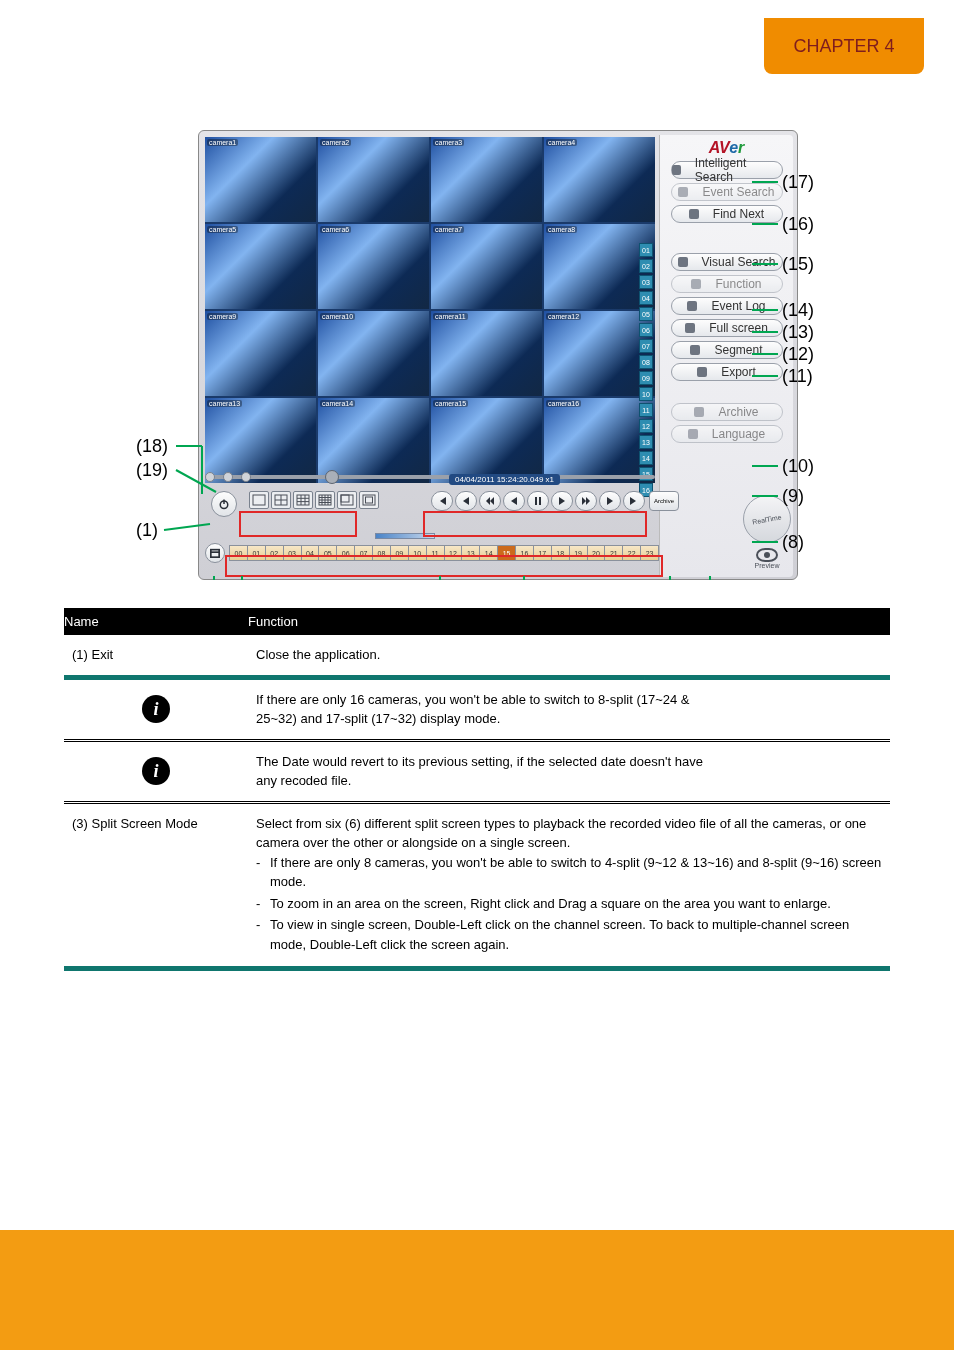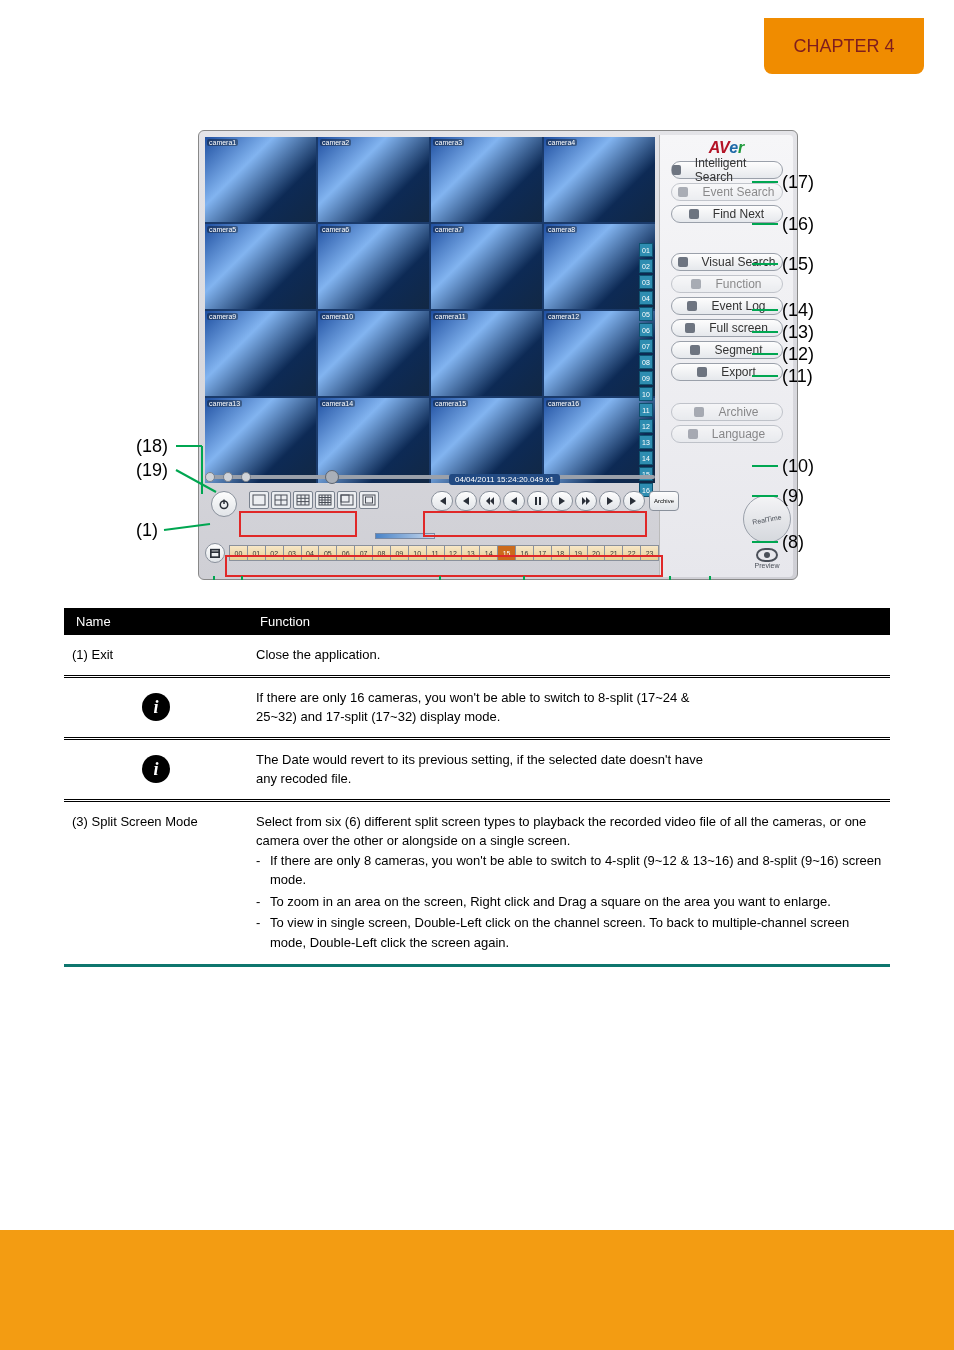--- a/index.html
+++ b/index.html
@@ -103,24 +103,24 @@
   .right-round div{font-size:7px;color:#4a4f58;transform:rotate(-10deg);}
   .eye-prev{position:absolute; right:10px; bottom:10px; width:40px; text-align:center;}
   .eye-prev .eye{width:22px;height:14px;border:2px solid #4a4f58;border-radius:50%/60%;margin:0 auto;}
   .eye-prev .eye::after{content:"";display:block;width:6px;height:6px;background:#4a4f58;border-radius:3px;margin:2px auto 0;}
   .eye-prev .t{font-size:7px;color:#4a4f58;}
   svg.overlay { position:absolute; left:0; top:0; width:700px; height:470px; pointer-events:none; }
 
   .table-wrap { position:absolute; top:608px; left:64px; width:826px; }
   table.desc { width:100%; border-collapse: collapse; font-size: 13px; }
   table.desc thead tr { background:#000; color:#fff; }
-  table.desc th { text-align:left; padding: 6px 12px; font-weight: normal; }
+  table.desc th { text-align:left; padding: 6px 0; font-weight: normal; }
   table.desc th:first-child { width: 184px; }
   table.desc td { padding: 10px 8px 10px 8px; vertical-align: top; line-height: 1.5; }
-  .row-line td { border-bottom: 3px solid #0f766e; margin-top: 20px; }
+  .row-line td { border-bottom: 5px solid #0f766e; margin-top: 20px; }
   .dbl-top td { border-top: 3px double #000; padding-top: 8px; padding-bottom: 8px; }
   .dbl-bot td { border-bottom: 3px double #000; }
   .info-icon {
     width:28px;height:28px;border-radius:14px;background:#000;color:#fff;
     display:inline-flex;align-items:center;justify-content:center;
     font-family: Georgia, serif; font-style: italic; font-weight: bold; font-size: 18px;
   }
   .info-cell { text-align:center; vertical-align: middle !important; }
   ul.dash { list-style:none; padding:0; margin:0; }
   ul.dash li { position:relative; padding-left: 14px; margin-bottom: 2px;}

